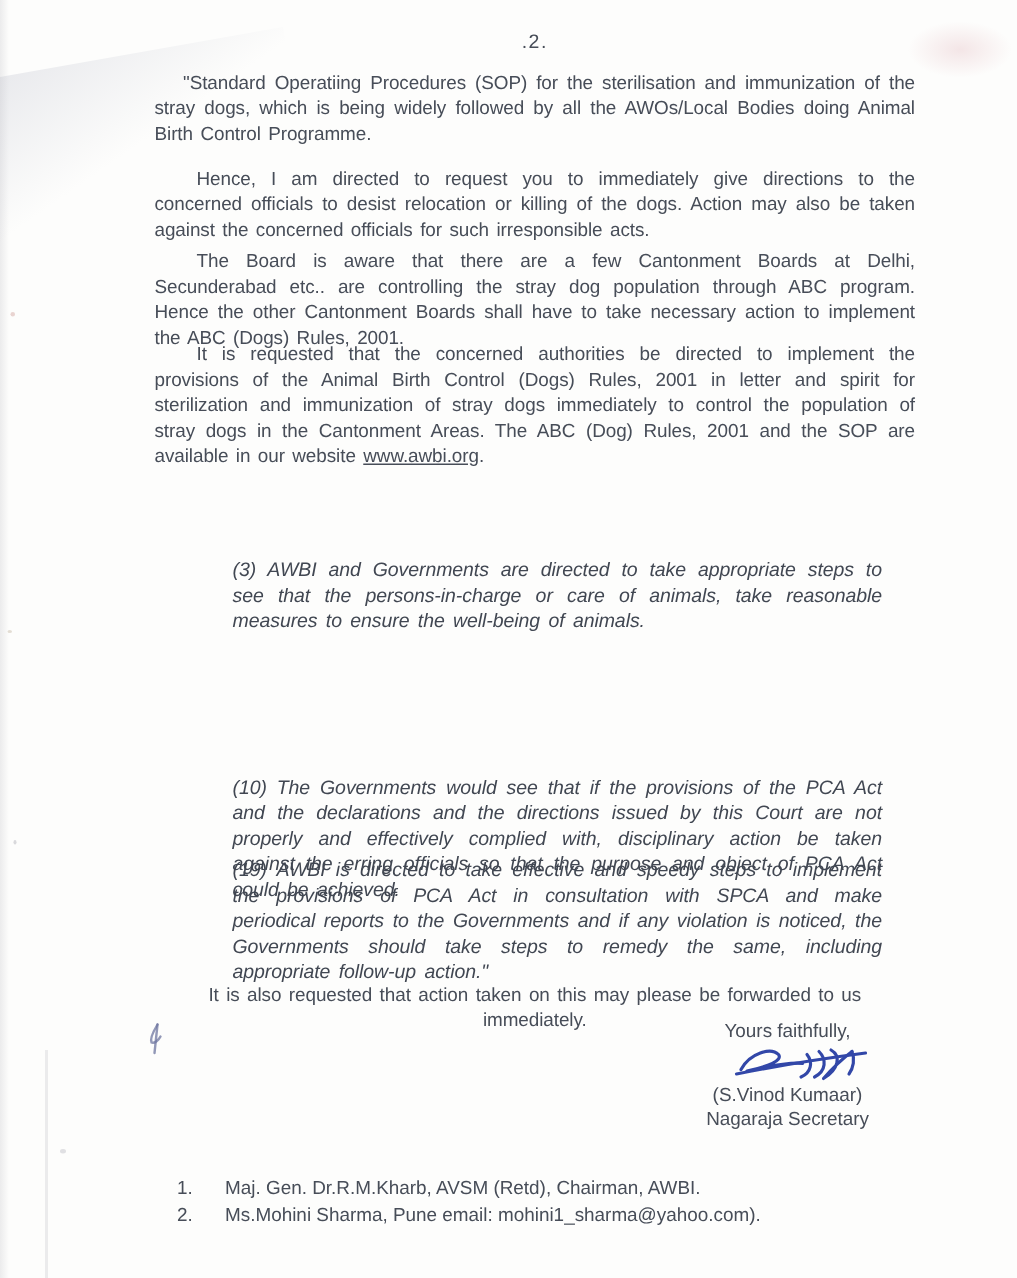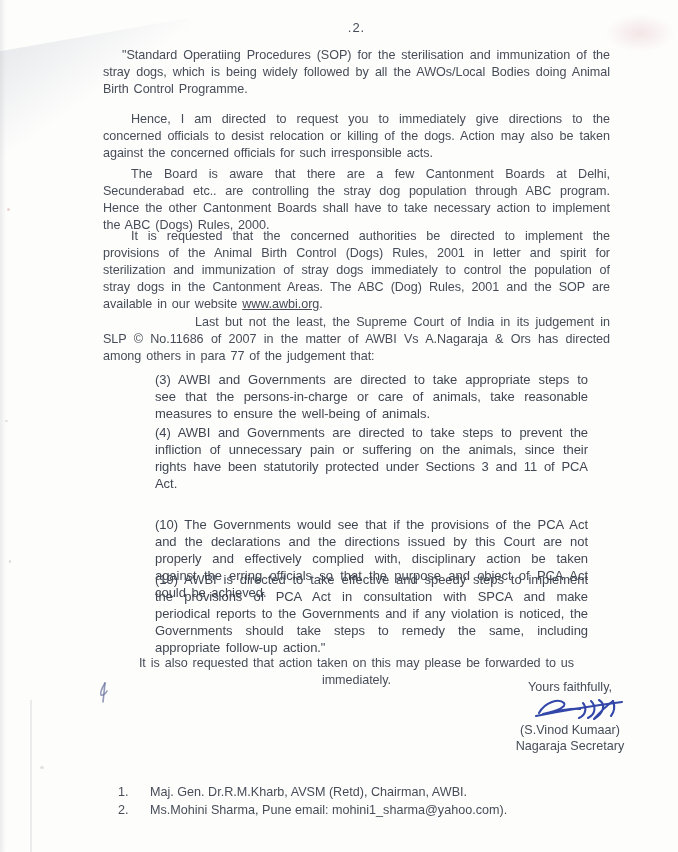--- a/index.html
+++ b/index.html
@@ -47,32 +47,32 @@
     letter-spacing:-0.05px;word-spacing:1.5px;
   }
   .p1{top:47px;text-indent:19px;}
   .p2{top:111px;text-indent:28px;}
   .p3{top:166px;text-indent:28px;}
   .p4{top:228px;text-indent:28px;}
   .p5{top:314px;text-indent:92px;}
   .weblink{text-decoration:underline;}
   .quote{
     left:155px;width:433px;
-    font-size:13px;line-height:17px;
+    font-size:13px;font-style:italic;line-height:17px;
     text-align:justify;letter-spacing:-0.05px;word-spacing:2px;
     color:#414752;
   }
   .q1{top:371px;}
   .q2{top:424px;}
   .q3{top:482px;margin-top:34px;}
   .q4{top:571px;}
   .closing{top:655px;text-align:center;}
 
   .signoff{
-    position:absolute;left:509px;top:679px;width:122px;
+    position:absolute;left:464px;top:679px;width:122px;
     text-align:center;font-size:12.6px;line-height:16px;
   }
   .signature-wrap{margin:1px 0 0 18px;height:26px;}
   .copyline{top:755px;font-size:12.6px;}
   .copylist{top:784px;font-size:12.6px;line-height:17.5px;}
   .copyrow{display:flex;}
   .copyrow .num{width:47px;padding-left:15px;box-sizing:border-box;}
   .copyrow .txt{flex:1;}
 
   .paraph{position:absolute;left:95px;top:680px;width:16px;height:26px;}
@@ -90,30 +90,28 @@
   <div class="speck s2"></div>
   <div class="speck s3"></div>
   <div class="speck s4"></div>
 
   <div class="blk pagenum">.2.</div>
 
   <div class="blk para p1">"Standard Operatiing Procedures (SOP) for the sterilisation and immunization of the stray dogs, which is being widely followed by all the AWOs/Local Bodies doing Animal Birth Control Programme.</div>
 
   <div class="blk para p2">Hence, I am directed to request you to immediately give directions to the concerned officials to desist relocation or killing of the dogs. Action may also be taken against the concerned officials for such irresponsible acts.</div>
 
-  <div class="blk para p3">The Board is aware that there are a few Cantonment Boards at Delhi, Secunderabad etc.. are controlling the stray dog population through ABC program. Hence the other Cantonment Boards shall have to take necessary action to implement the ABC (Dogs) Rules, 2000.</div>
+  <div class="blk para p3">The Board is aware that there are a few Cantonment Boards at Delhi, Secunderabad etc.. are controlling the stray dog population through ABC program. Hence the other Cantonment Boards shall have to take necessary action to implement the ABC (Dogs) Rules, 2001.</div>
 
   <div class="blk para p4">
     <span>It is requested that the concerned authorities be directed to implement the provisions of the Animal Birth Control (Dogs) Rules, 2001 in letter and spirit for sterilization and immunization of stray dogs immediately to control the population of stray dogs in the Cantonment Areas. The ABC (Dog) Rules, 2001 and the SOP are available in our website </span><span class="weblink">www.awbi.org</span><span>.</span>
   </div>
 
-  <div class="blk para p5">Last but not the least, the Supreme Court of India in its judgement in SLP © No.11686 of 2007 in the matter of AWBI Vs A.Nagaraja &amp; Ors has directed among others in para 77 of the judgement that:</div>
 
   <div class="blk quote q1">(3) AWBI and Governments are directed to take appropriate steps to see that the persons-in-charge or care of animals, take reasonable measures to ensure the well-being of animals.</div>
-  <div class="blk quote q2">(4) AWBI and Governments are directed to take steps to prevent the infliction of unnecessary pain or suffering on the animals, since their rights have been statutorily protected under Sections 3 and 11 of PCA Act.</div>
   <div class="blk quote q3">(10) The Governments would see that if the provisions of the PCA Act and the declarations and the directions issued by this Court are not properly and effectively complied with, disciplinary action be taken against the erring officials so that the purpose and object of PCA Act could be achieved.</div>
   <div class="blk quote q4">(19) AWBI is directed to take effective and speedy steps to implement the provisions of PCA Act in consultation with SPCA and make periodical reports to the Governments and if any violation is noticed, the Governments should take steps to remedy the same, including appropriate follow-up action."</div>
 
   <div class="blk para closing">It is also requested that action taken on this may please be forwarded to us immediately.</div>
 
   <div class="signoff">
     <div>Yours faithfully,</div>
     <div class="signature-wrap">
       <svg width="92" height="26" viewBox="0 0 92 26">
         <g fill="none" stroke="#3247a8" stroke-width="2.1" stroke-linecap="round" stroke-linejoin="round">

